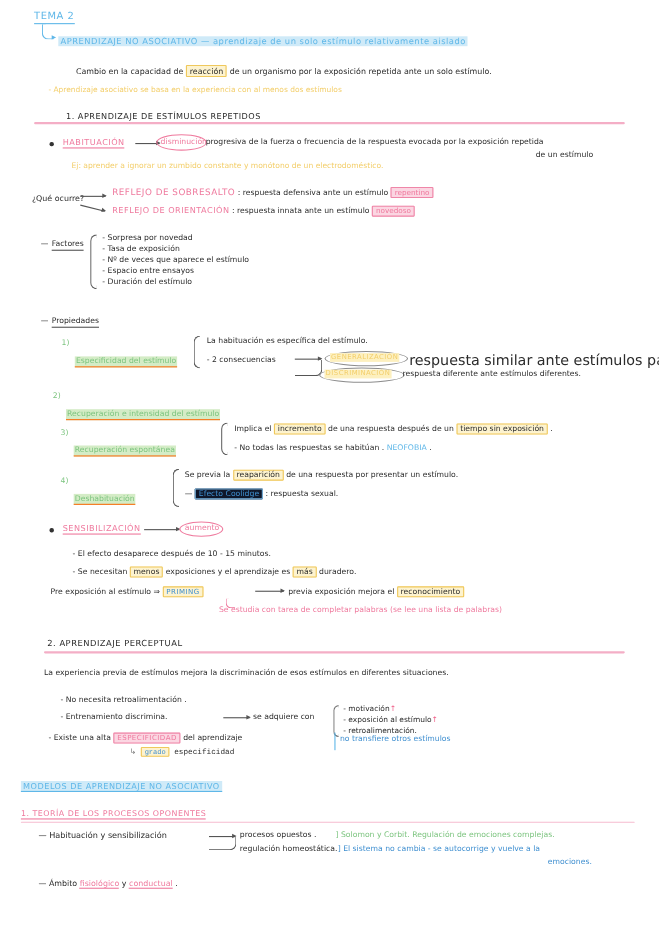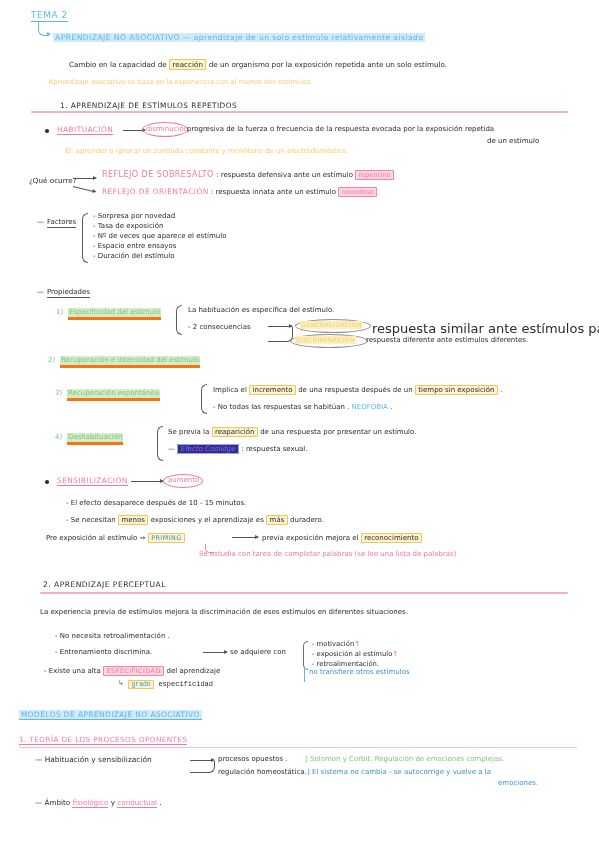--- a/index.html
+++ b/index.html
@@ -20,26 +20,26 @@
   .ink-yellow{color:#f3ce6a;}
 
   
   .hl-blue{background:#cfeaf8;padding:0 2px;}
   .hl-green{background:#d4ecc6;padding:0 1px;}
   .hl-yellow{background:#fdf0bf;padding:0 1px;}
 
   
   .box-y{border:1.1px solid #efc85c;background:#fdf3cf;padding:0 2.5px;border-radius:1px;}
   .box-p{border:1.1px solid #ef86a8;background:#fbd6e2;padding:0 2.5px;border-radius:1px;}
-  .box-b{border:1.1px solid #7ab6e2;background:#4c1d95;padding:0 2.5px;border-radius:1px;font-style:italic;}
+  .box-b{border:1.1px solid #7ab6e2;background:#0f172a;padding:0 2.5px;border-radius:1px;}
 
   
   .u-pink{border-bottom:1.1px solid #ef7a9e;}
   .u-blue{border-bottom:1.1px solid #5fb7e8;}
-  .u-green{border-bottom:3px solid #f97316;}
+  .u-green{border-bottom:1px solid #f97316;margin-top:16px;}
   .u-black{border-bottom:1px solid #555;}
 
   
   .rule{position:absolute;height:2.4px;border-radius:2px;}
   .rule-pink{background:#f4aec6;}
   .rule-pink-thin{background:#f6bcd0;height:1.4px;}
 
   
   .caps{letter-spacing:.45px;}
   .head{font-size:7.6px;letter-spacing:.5px;}

